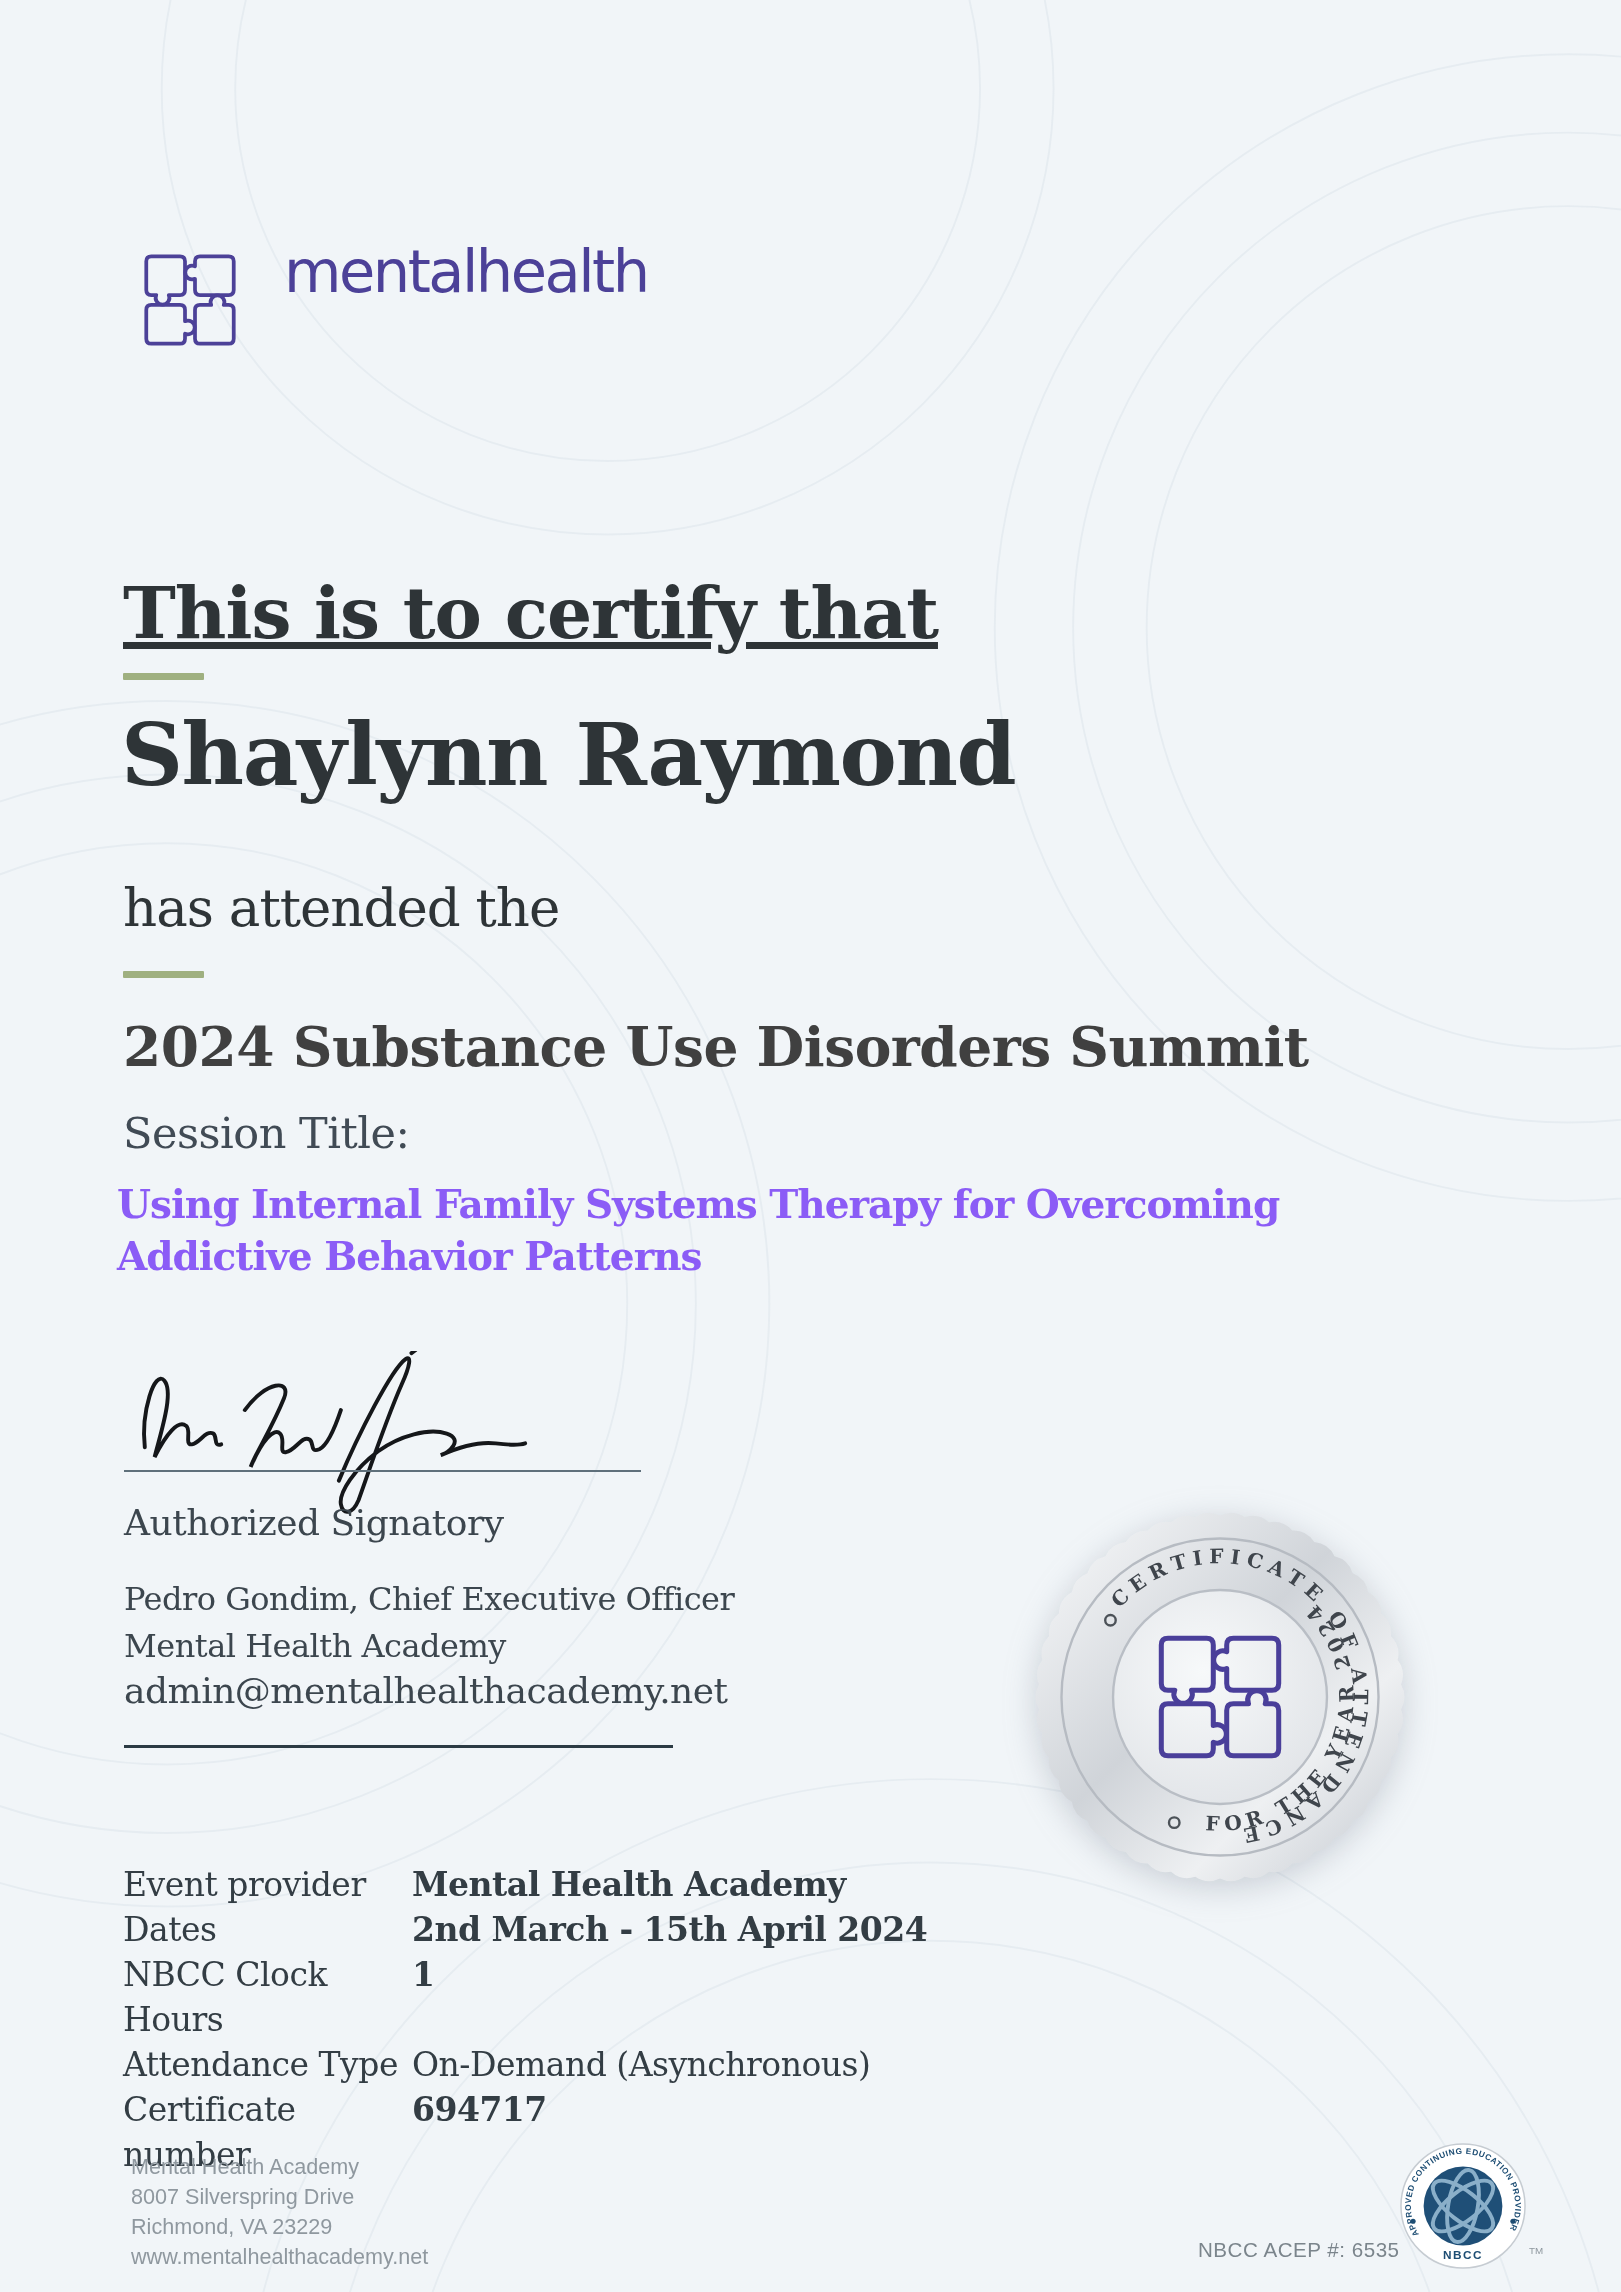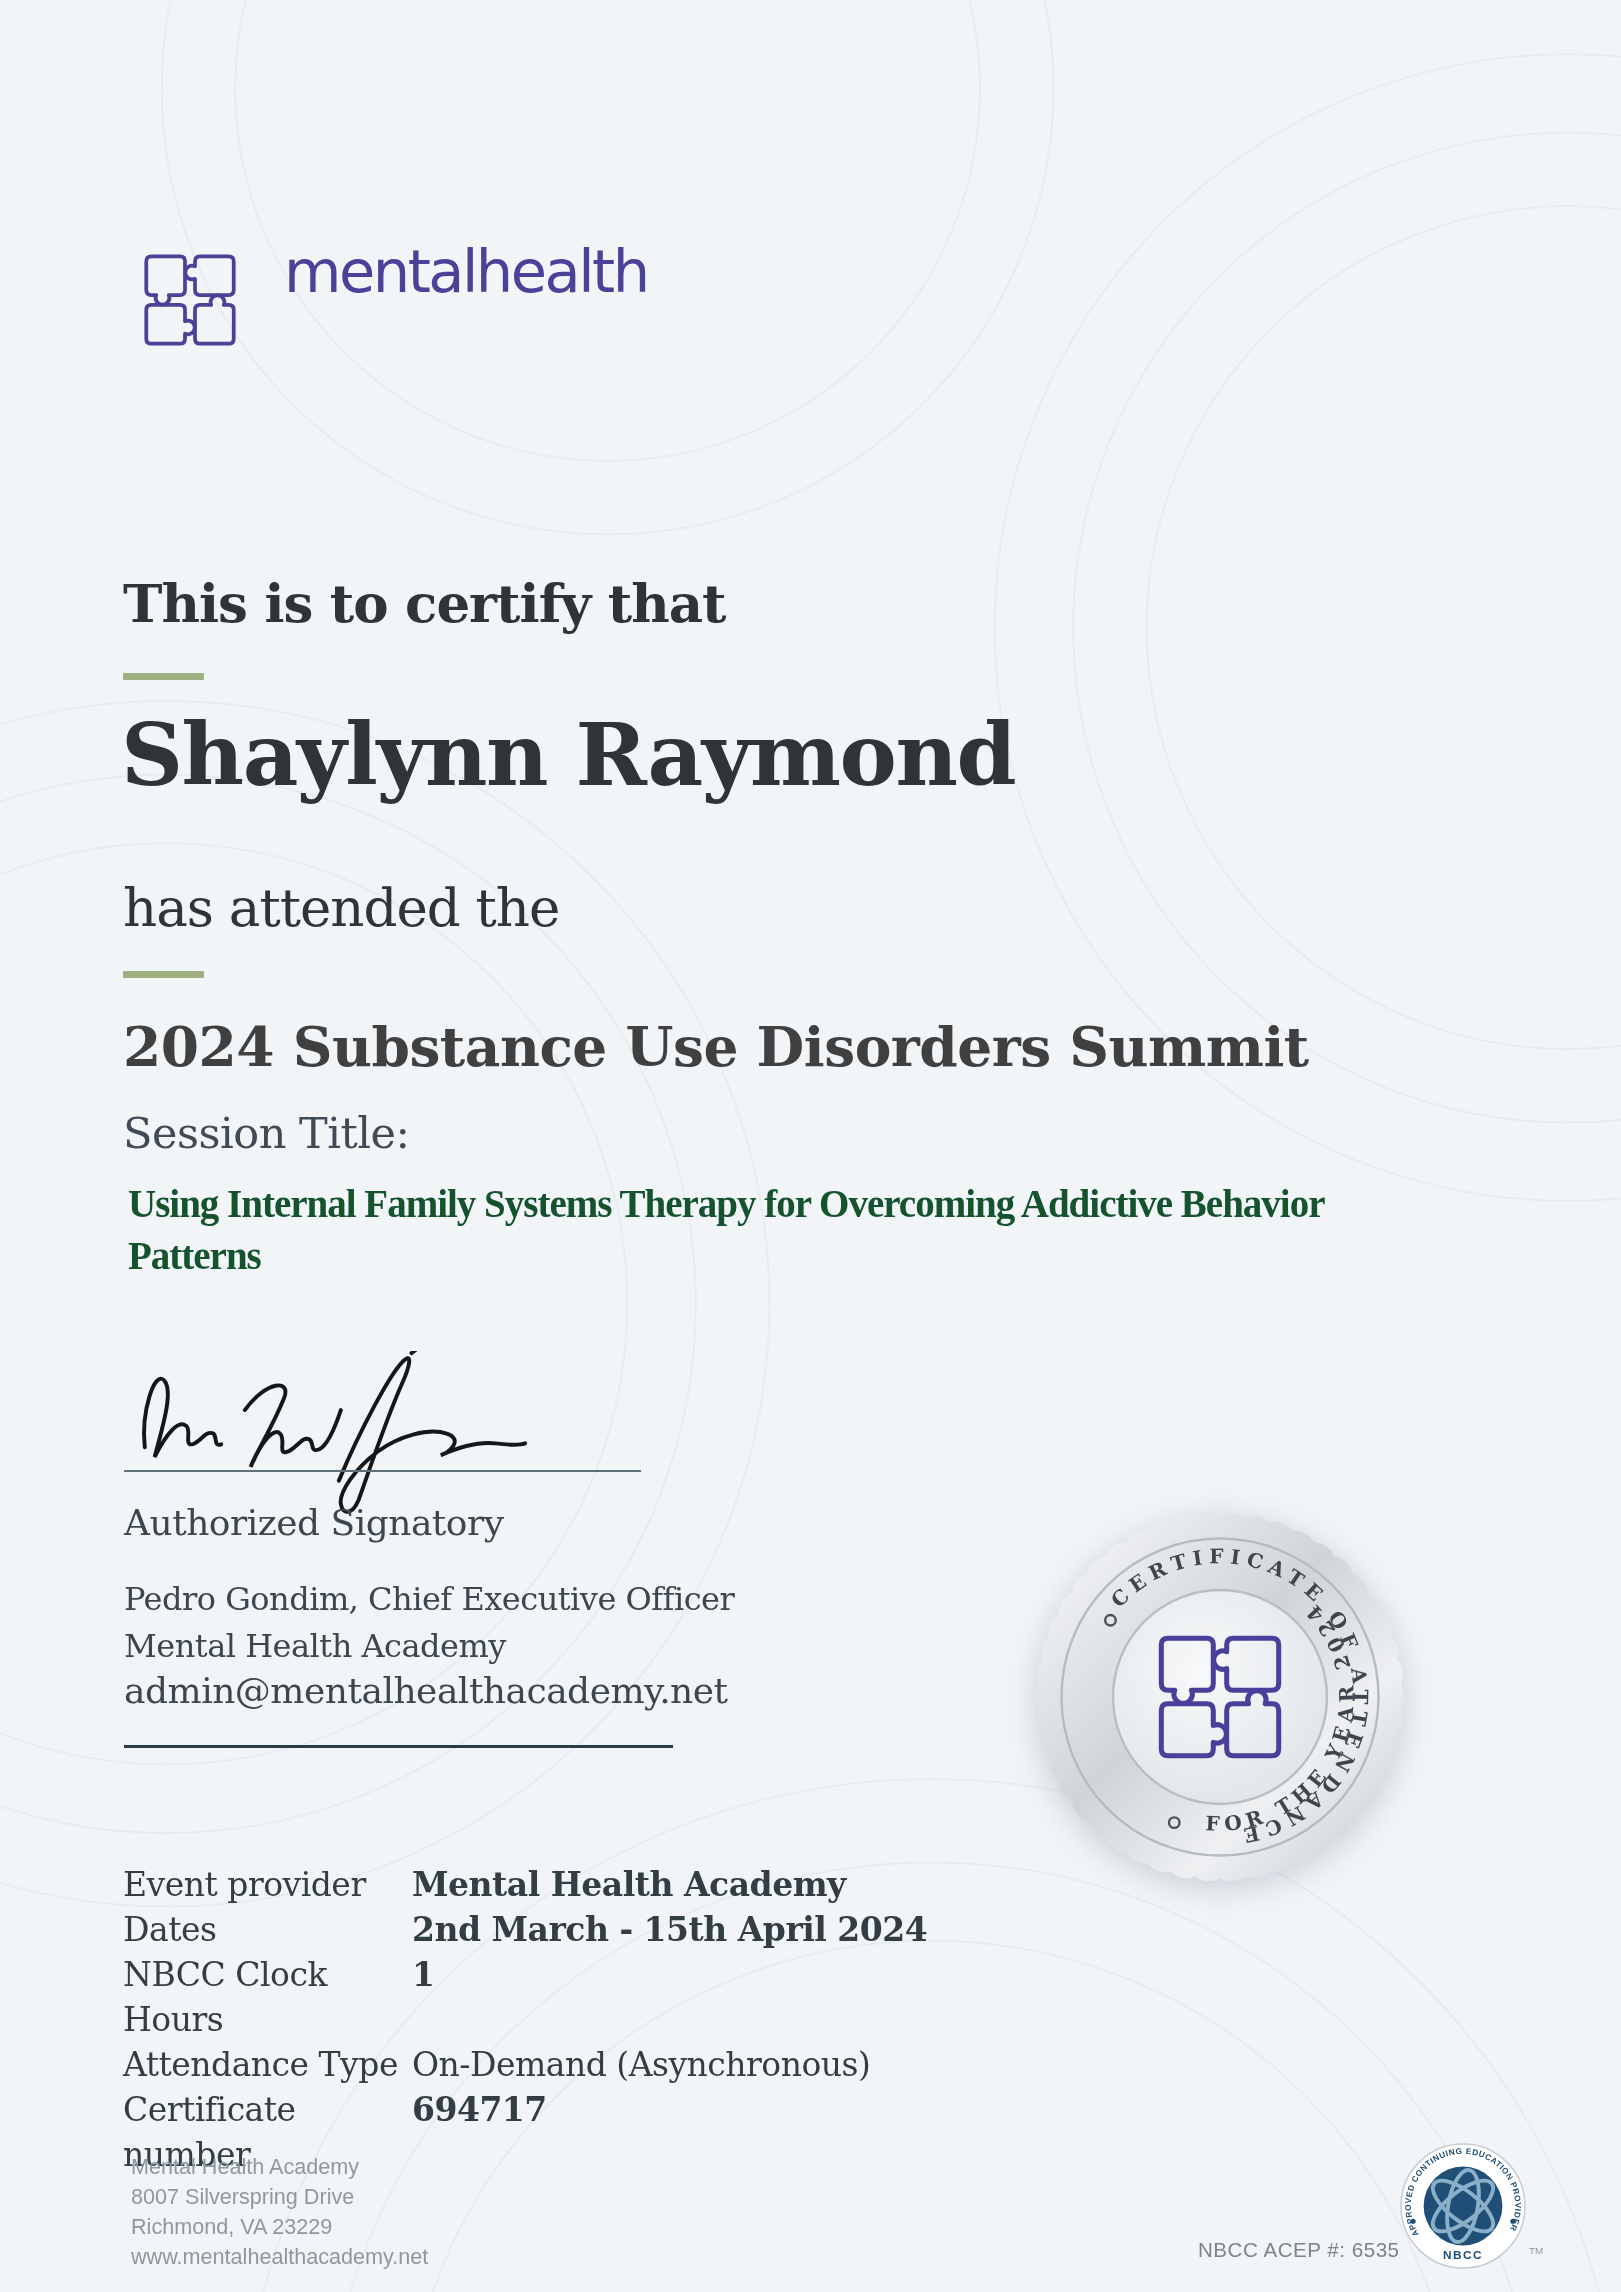--- a/index.html
+++ b/index.html
@@ -16,29 +16,29 @@
 
   
   .brand{left:130px;top:240px;display:flex;align-items:flex-start;}
   .puzzle-icon{width:120px;height:120px;flex:0 0 auto;}
   .wordmark{margin-left:34px;margin-top:5.9px;
     font-family:"DejaVu Sans", sans-serif;
     font-size:59px;line-height:51px;font-weight:500;
     letter-spacing:-2.5px;color:#4c4198;}
 
   
-  .intro{left:123px;top:573px;font-size:53px;font-weight:bold;letter-spacing:-1px;line-height:1.15;color:#2e3437;}
+  .intro{left:123px;top:573px;font-size:71px;font-weight:bold;letter-spacing:-1px;line-height:1.15;color:#2e3437;text-decoration:underline;}
   .dash{width:81px;height:6.9px;background:#9fb080;border-radius:1px;}
   .dash1{left:123px;top:673px;}
   .dash2{left:123px;top:971px;}
   .name{left:121px;top:708px;font-size:86px;font-weight:bold;letter-spacing:-1.5px;line-height:1.1;color:#2e3437;}
   .attended{left:123px;top:878px;font-size:53px;font-weight:normal;letter-spacing:-1px;line-height:1.15;color:#2e3437;}
   .event-title{left:123px;top:1015px;font-size:55px;font-weight:bold;letter-spacing:-0.5px;line-height:1.15;color:#404040;}
   .session-label{left:123px;top:1108px;font-size:43px;font-weight:normal;letter-spacing:-0.5px;color:#414b55;}
-  .session-title{left:128px;top:1178px;font-size:39px;font-weight:bold;letter-spacing:-1px;line-height:52px;max-width:1235px;color:#14532d;font-family:Liberation Serif, serif;}
+  .session-title{left:117px;top:1178px;font-size:39px;font-weight:bold;letter-spacing:-1px;line-height:52px;max-width:1235px;color:#8b5cf6;}
 
   
   .sig-svg{left:135px;top:1351px;width:397px;height:172px;}
   .sig-line{left:124px;top:1470px;width:517px;height:2px;background:#5f707b;}
   .sig-label{left:124px;top:1502px;font-size:36px;color:#3c464e;letter-spacing:-0.5px;}
   .sig-who{left:124px;top:1576px;font-size:32px;line-height:47px;color:#3c464e;letter-spacing:-0.5px;}
   .sig-email{left:124px;top:1670px;font-size:36px;color:#3c464e;letter-spacing:-0.5px;}
   .email-line{left:124px;top:1745px;width:549px;height:2.9px;background:#2c3b44;}
 
   

